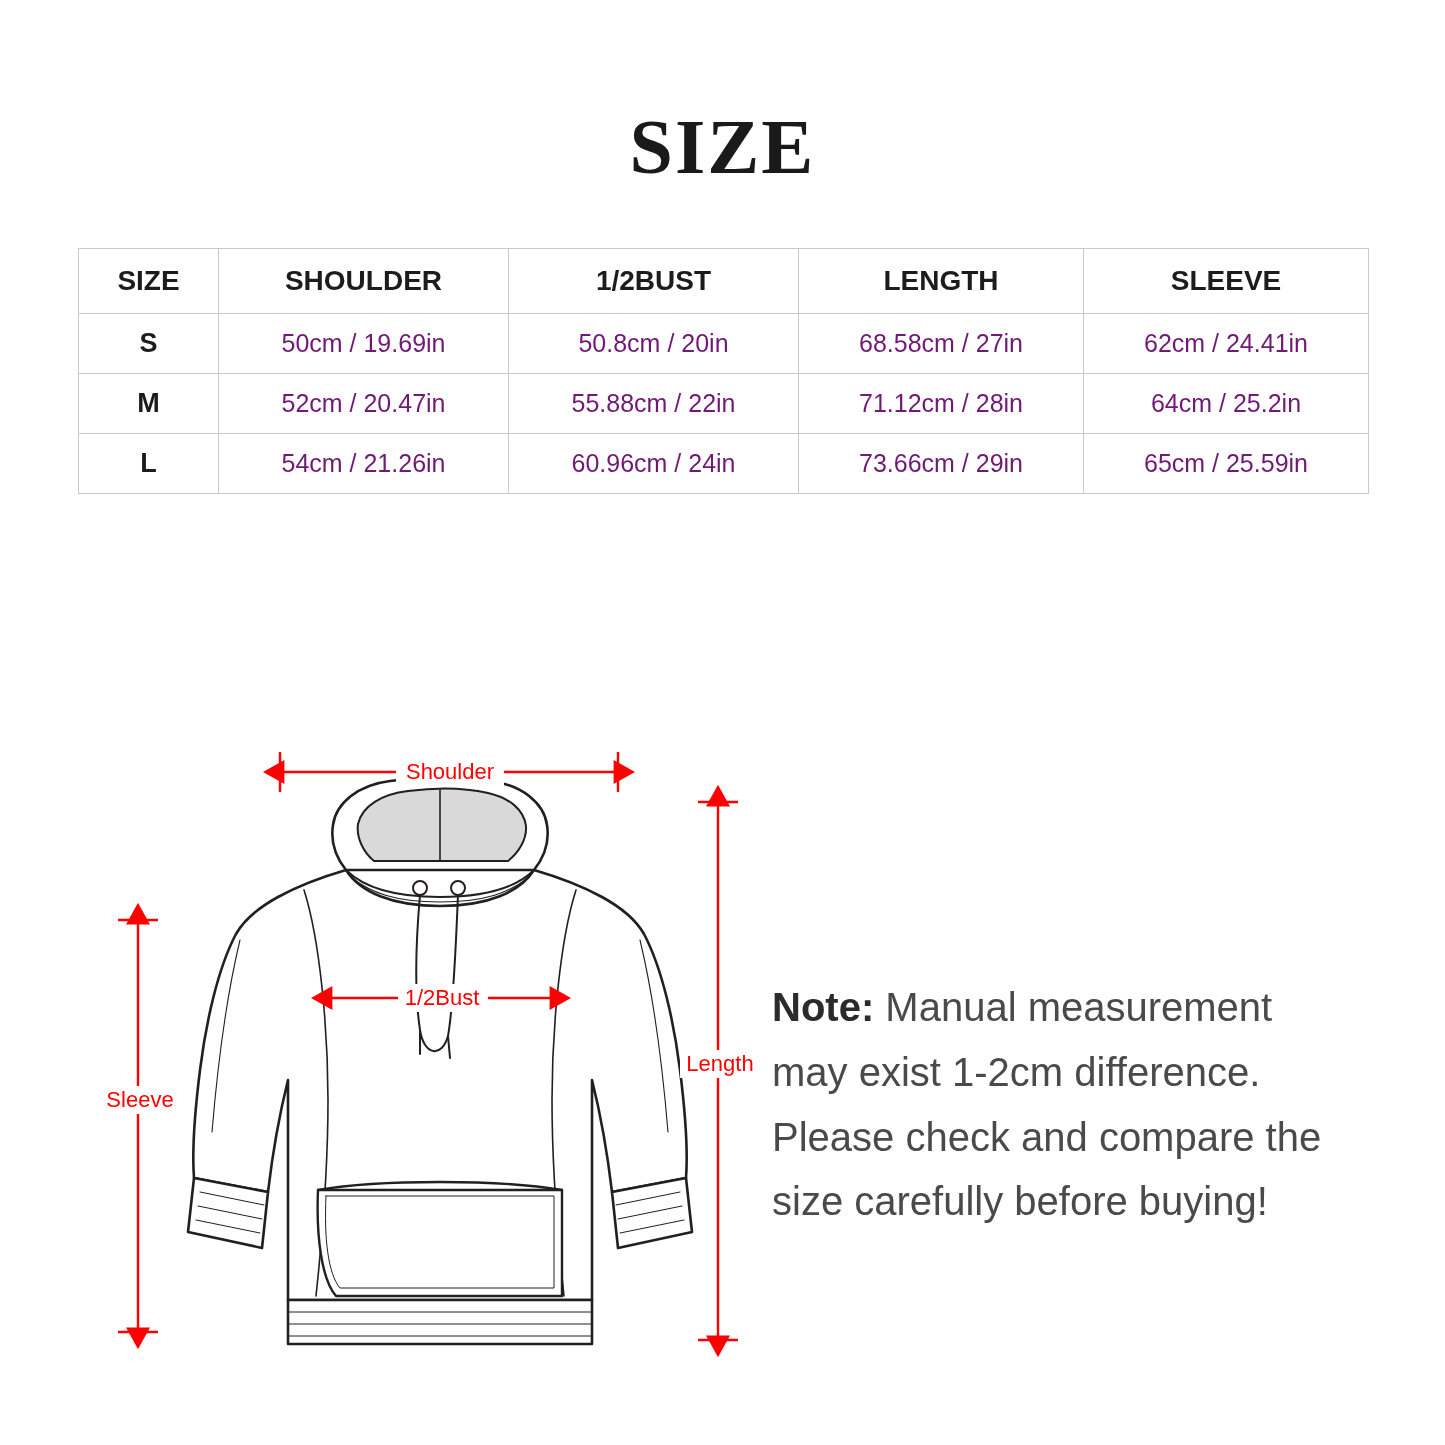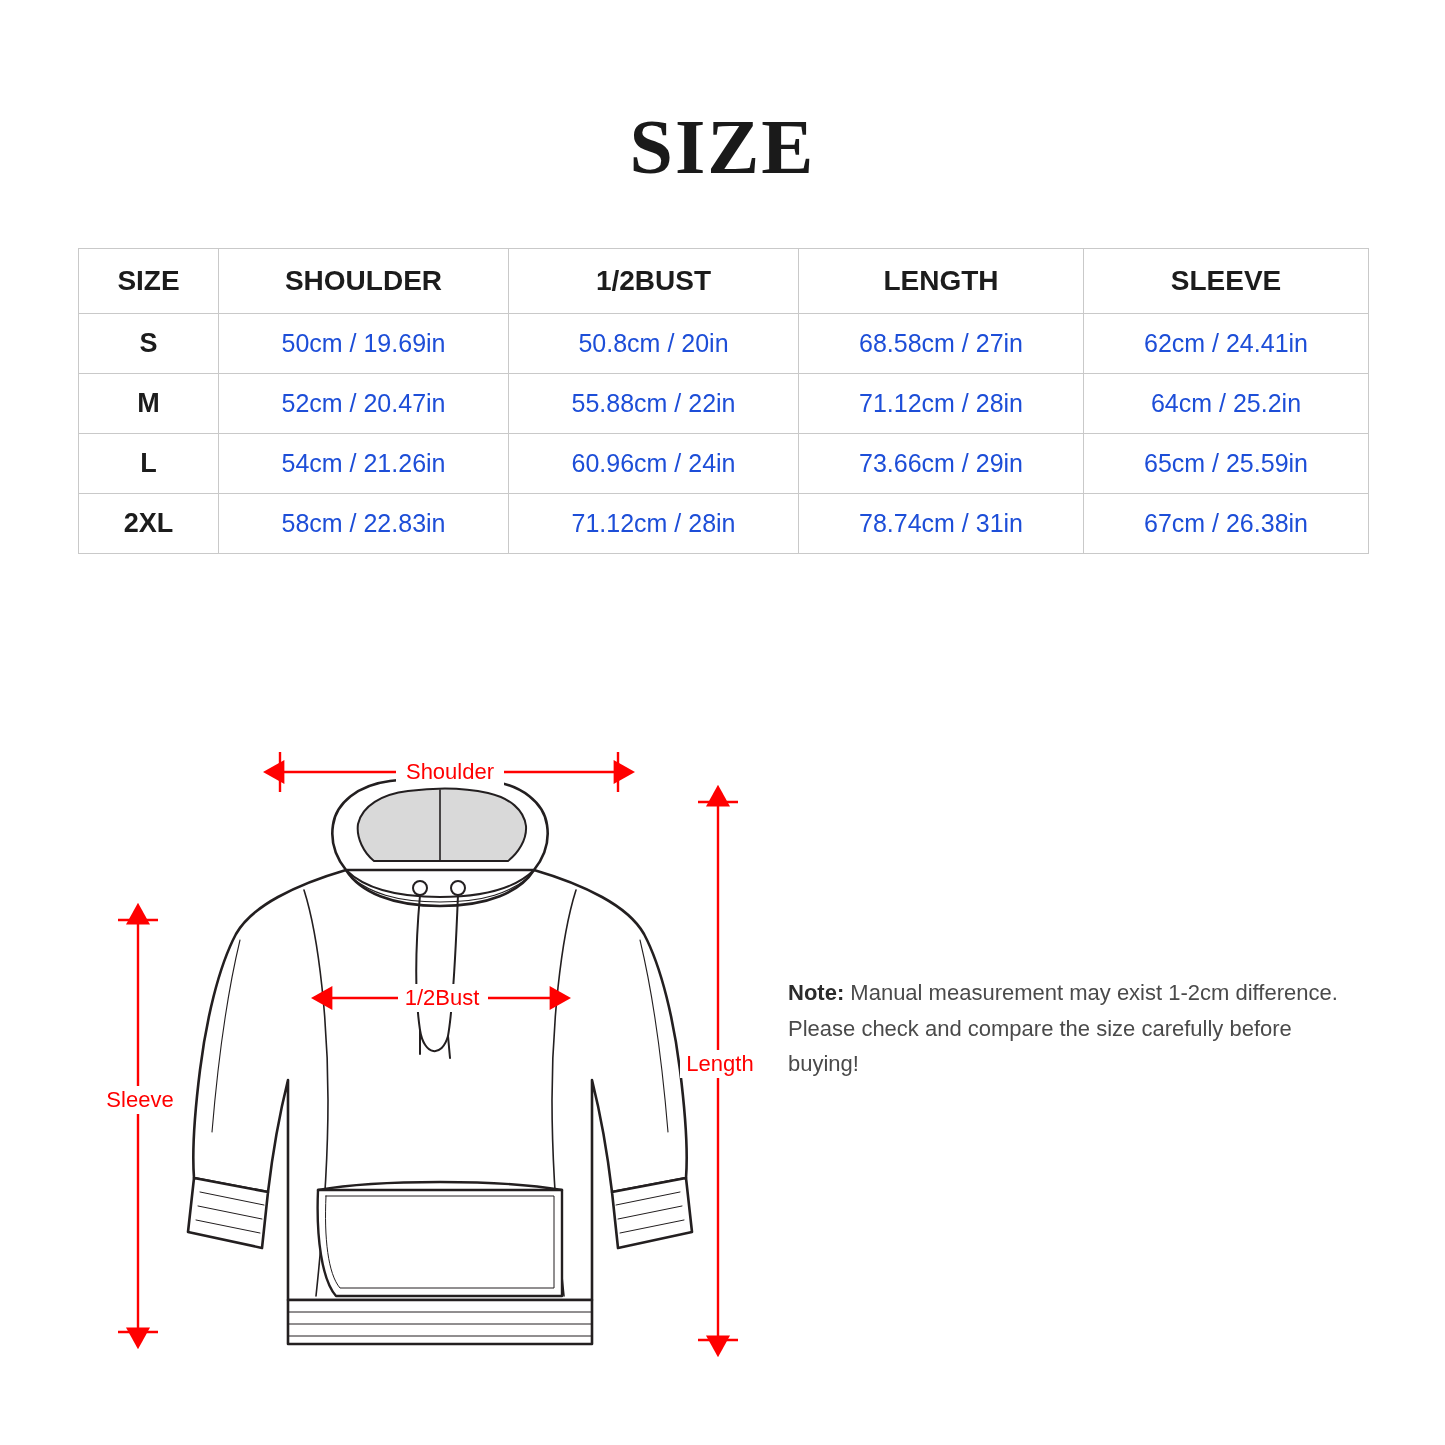--- a/index.html
+++ b/index.html
@@ -59,45 +59,45 @@
     height: 64px;
   }
   .size-table tbody td.sizecell {
     font-size: 27px;
     font-weight: 700;
     color: #1c1c1c;
   }
   .size-table tbody td.val {
     font-size: 25px;
     font-weight: 400;
-    color: #1d4ed8;
+    color: #701a75;
   }
   col.c0 { width: 140px; }
   col.c1 { width: 290px; }
   col.c2 { width: 290px; }
   col.c3 { width: 285px; }
   col.c4 { width: 285px; }
 
   
   .illus {
     position: absolute;
     left: 90px;
     top: 740px;
     width: 700px;
     height: 640px;
   }
   .illus svg { display: block; }
 
   
   .note {
     position: absolute;
-    left: 788px;
+    left: 772px;
     top: 975px;
     width: 580px;
-    font-size: 22px;
+    font-size: 40px;
     line-height: 1.62;
     color: #4a4a4a;
   }
   .note b {
     color: #2b2b2b;
     font-weight: 700;
   }
 </style>
 </head>
 <body>
@@ -137,27 +137,20 @@
         <td class="val">55.88cm / 22in</td>
         <td class="val">71.12cm / 28in</td>
         <td class="val">64cm / 25.2in</td>
       </tr>
       <tr>
         <td class="sizecell">L</td>
         <td class="val">54cm / 21.26in</td>
         <td class="val">60.96cm / 24in</td>
         <td class="val">73.66cm / 29in</td>
         <td class="val">65cm / 25.59in</td>
-      </tr>
-      <tr>
-        <td class="sizecell">2XL</td>
-        <td class="val">58cm / 22.83in</td>
-        <td class="val">71.12cm / 28in</td>
-        <td class="val">78.74cm / 31in</td>
-        <td class="val">67cm / 26.38in</td>
       </tr>
     </tbody>
   </table>
 
   <div class="illus">
     <svg width="700" height="640" viewBox="0 0 700 640" xmlns="http://www.w3.org/2000/svg">
       <defs>
         <marker id="arrL" markerWidth="10" markerHeight="10" refX="8" refY="5" orient="auto">
           <path d="M9,0 L0,5 L9,10 z" fill="#ff0000"></path>
         </marker>

